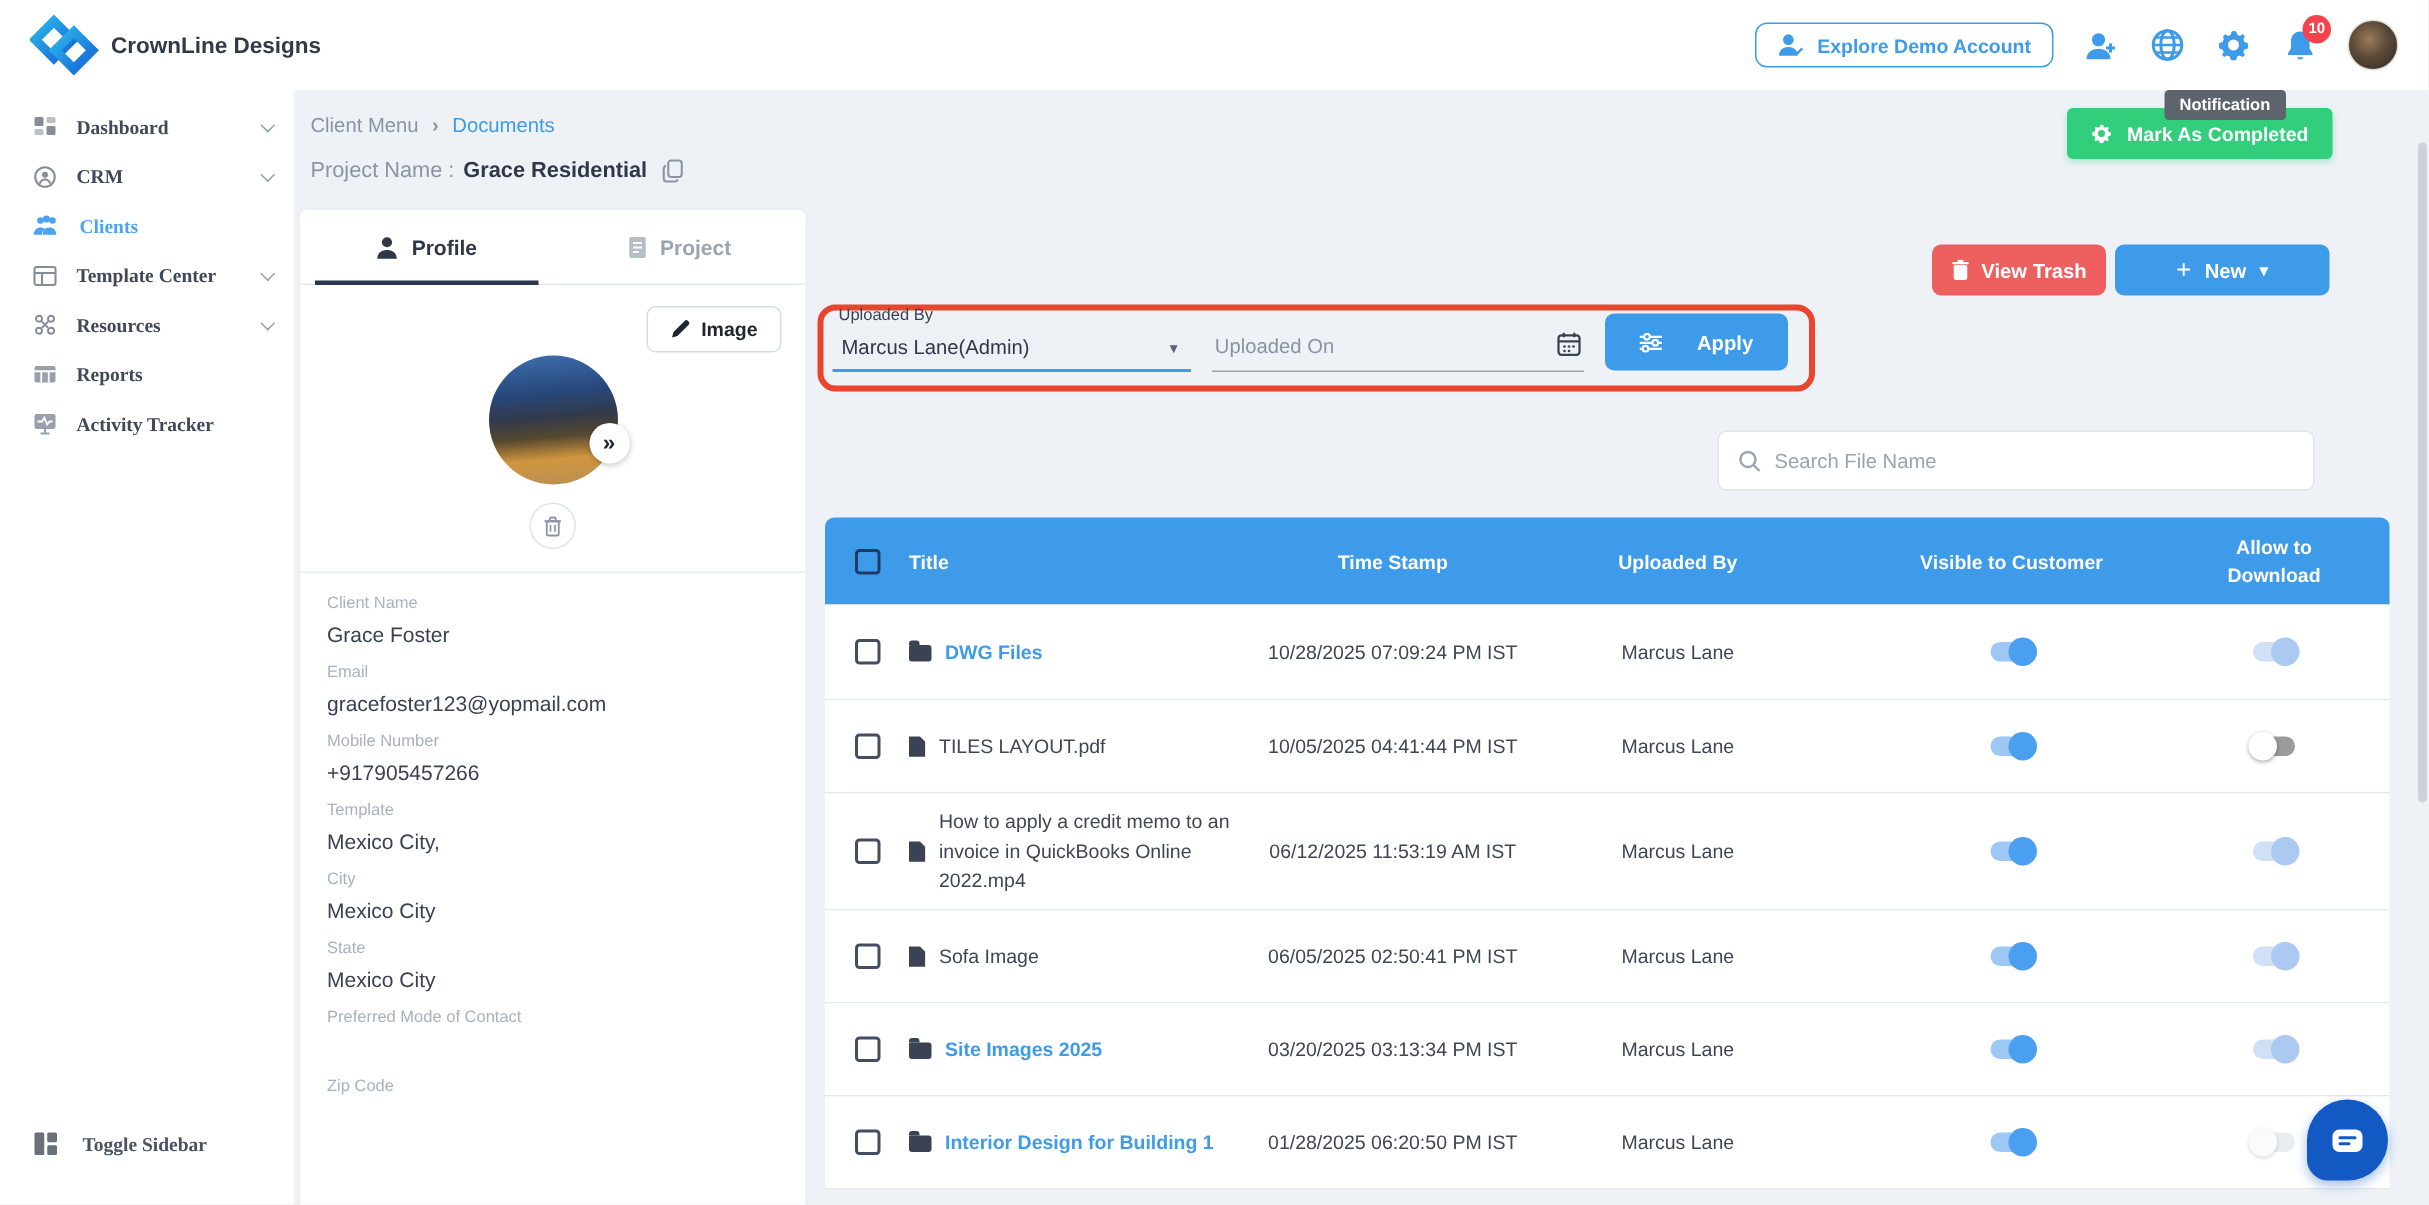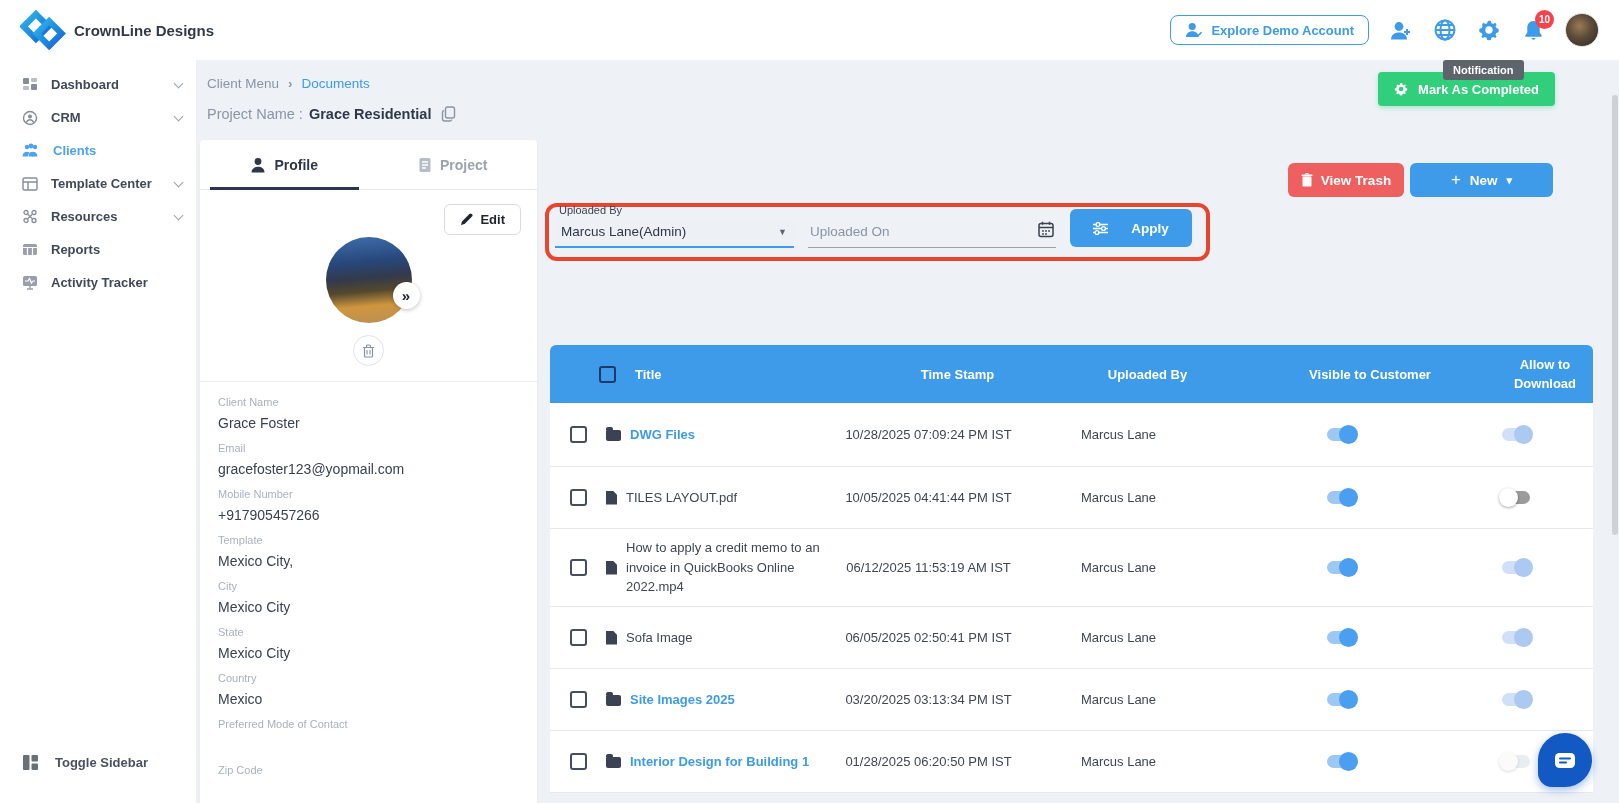--- a/index.html
+++ b/index.html
@@ -10,21 +10,21 @@
   .topbar { position:absolute; top:0; left:0; width:1619px; height:60px; background:#fff; display:flex; align-items:center; padding:0 20px; z-index:30; }
   .brand { display:flex; align-items:center; gap:8px; }
   .brand-name { font-size:15px; font-weight:700; color:#333a47; }
   .top-right { margin-left:auto; display:flex; align-items:center; gap:20px; }
   .explore-btn { display:flex; align-items:center; gap:8px; border:1px solid var(--accent,#3d9be9); color:var(--accent,#3d9be9); border-radius:8px; padding:6px 14px; font-size:13px; font-weight:600; background:#fff; cursor:pointer; }
   .top-icon { width:24px; height:24px; display:flex; align-items:center; justify-content:center; position:relative; cursor:pointer; }
   .badge { position:absolute; top:-8px; right:-9px; background:#f4434c; color:#fff; font-size:10px; font-weight:700; border-radius:50%; min-width:19px; height:19px; display:flex; align-items:center; justify-content:center; padding:0 2px; }
   .avatar { width:34px; height:34px; border-radius:50%; background:radial-gradient(circle at 42% 38%, #9a7a57 0%, #5b4a38 45%, #2d2822 100%); border:1px solid #ddd; cursor:pointer; }
 
   
-  .sidebar { position:absolute; top:60px; left:0; width:197px; bottom:0; background:#fff; border-right:1px solid #edeff3; z-index:20; }
+  .sidebar { position:absolute; top:60px; left:0; width:197px; bottom:0; background:#fff; border-right:1px solid #edeff3; z-index:20;font-family:Liberation Serif, serif; }
   .side-list { padding-top:8px; }
   .side-item { display:flex; align-items:center; gap:13px; height:33px; padding:0 14px 0 22px; font-size:13px; font-weight:600; color:#41485a; cursor:pointer; }
   .side-item .lbl { flex:1; }
   .side-item.active { color:#4da3f2; }
   .chev { width:7px; height:7px; border-right:1.6px solid #9aa1ad; border-bottom:1.6px solid #9aa1ad; transform:rotate(45deg); margin-top:-3px; }
   .side-toggle { position:absolute; bottom:32px; left:0; width:100%; display:flex; align-items:center; gap:16px; padding:0 14px 0 22px; font-size:13px; font-weight:600; color:#4a5160; cursor:pointer; }
 
   
   .main { position:absolute; left:197px; top:60px; right:0; bottom:0; background:#eef2f7; }
   .crumbs { position:absolute; left:10px; top:16px; font-size:13.5px; display:flex; gap:9px; align-items:center; }
@@ -75,21 +75,21 @@
   .cal-icon { position:absolute; right:2px; top:5px; cursor:pointer; }
   .apply-btn { width:124px; height:38px; background:var(--accent,#3d9be9); color:#fff; border:none; border-radius:6px; font-size:13.5px; font-weight:700; display:flex; align-items:center; justify-content:center; gap:23px; cursor:pointer; margin-bottom:1px; }
 
   
   .search-box { position:absolute; left:948px; top:227px; width:398px; height:40px; background:#fff; border:1px solid #e0e4ea; border-radius:6px; display:flex; align-items:center; gap:9px; padding:0 13px; }
   .search-box input { border:none; outline:none; flex:1; font-size:13.5px; font-family:inherit; color:#3f4654; background:transparent; }
   .search-box input::placeholder { color:#9aa3b2; }
 
   
   .table { position:absolute; left:353px; top:285px; width:1043px; bottom:-30px; }
-  .thead { display:grid; grid-template-columns:56px 230px 185px 195px 250px 100px; background:var(--accent,#3d9be9); border-radius:6px 6px 0 0; min-height:58px; align-items:center; color:#fff; font-size:13px; font-weight:700; padding-right:27px;padding-left:29px; }
+  .thead { display:grid; grid-template-columns:56px 230px 185px 195px 250px 100px; background:var(--accent,#3d9be9); border-radius:6px 6px 0 0; min-height:58px; align-items:center; color:#fff; font-size:13px; font-weight:700; padding-right:27px; }
   .trow { display:grid; grid-template-columns:56px 230px 185px 195px 250px 100px; background:#fff; align-items:center; border-bottom:1px solid #e5e8ec; font-size:13px; padding-right:27px; }
   .trow.h64{ min-height:64px; } .trow.h62{ min-height:62px; } .trow.h78{ min-height:78px; }
   .cell { display:flex; align-items:center; }
   .c-center { justify-content:center; text-align:center; }
   .c-title { gap:9px; padding-right:16px; }
   .hdr-allow { line-height:1.5; text-align:center; }
   .checkbox { width:17px; height:17px; border:2px solid #454d60; border-radius:3px; background:transparent; cursor:pointer; display:inline-block; }
   .checkbox.hdr { border-color:#1f3a66; margin:0 auto; }
   .cb-wrap { justify-content:center; }
   .row-icon { display:inline-block; position:relative; flex:0 0 auto; }
@@ -320,21 +320,21 @@
       </div>
     </div>
 
     <div class="edit-row">
       <button class="edit-btn">
         <span>
             <svg width="13" height="13" viewBox="0 0 13 13">
               <path d="M1 12 l1-3.6 L9.4 1 a1.6 1.6 0 0 1 2.3 0 l.3.3 a1.6 1.6 0 0 1 0 2.3 L4.6 11z" fill="#20262f"></path>
             </svg>
           </span>
-        <span>Edit</span>
+        <span>Image</span>
       </button>
     </div>
 
     <div class="photo-wrap">
       <div class="photo">
         <span class="photo-chevrons">»</span>
       </div>
       <span class="photo-trash">
         <svg width="13" height="14" viewBox="0 0 13 14">
             <path d="M1 3.5h11 M4.5 3.5V2a1 1 0 0 1 1-1h2a1 1 0 0 1 1 1v1.5" fill="none" stroke="#8a93a3" stroke-width="1.2"></path>
@@ -363,24 +363,20 @@
           <div class="f-label">Template</div>
           <div class="f-value">Mexico City,</div>
         </div>
       <div class="field">
           <div class="f-label">City</div>
           <div class="f-value">Mexico City</div>
         </div>
       <div class="field">
           <div class="f-label">State</div>
           <div class="f-value">Mexico City</div>
-        </div>
-      <div class="field">
-          <div class="f-label">Country</div>
-          <div class="f-value">Mexico</div>
         </div>
       <div class="field">
           <div class="f-label">Preferred Mode of Contact</div>
           <div class="f-value"></div>
         </div>
       <div class="field">
           <div class="f-label">Zip Code</div>
           <div class="f-value"></div>
         </div>
     </div>
@@ -430,20 +426,29 @@
             <path d="M0 2.5h15 M0 6.5h15 M0 10.5h15" stroke="#fff" stroke-width="1.5"></path>
             <circle cx="5" cy="2.5" r="1.9" fill="#3d9be9" stroke="#fff" stroke-width="1.4"></circle>
             <circle cx="10.5" cy="6.5" r="1.9" fill="#3d9be9" stroke="#fff" stroke-width="1.4"></circle>
             <circle cx="4" cy="10.5" r="1.9" fill="#3d9be9" stroke="#fff" stroke-width="1.4"></circle>
           </svg>
         </span>
       <span>Apply</span>
     </button>
   </div>
 
+  <div class="search-box">
+    <span>
+        <svg width="15" height="15" viewBox="0 0 15 15">
+          <circle cx="6.3" cy="6.3" r="5" fill="none" stroke="#9aa3b2" stroke-width="1.6"></circle>
+          <path d="M10 10 L14 14" stroke="#9aa3b2" stroke-width="1.6"></path>
+        </svg>
+      </span>
+    <input type="text" placeholder="Search File Name" style="">
+  </div>
 
   <div class="table">
     <div class="thead">
       <div class="cell cb-wrap">
           <span class="checkbox hdr"></span>
         </div>
       <div class="cell">Title</div>
       <div class="cell c-center">Time Stamp</div>
       <div class="cell c-center">Uploaded By</div>
       <div class="cell c-center">Visible to Customer</div>

